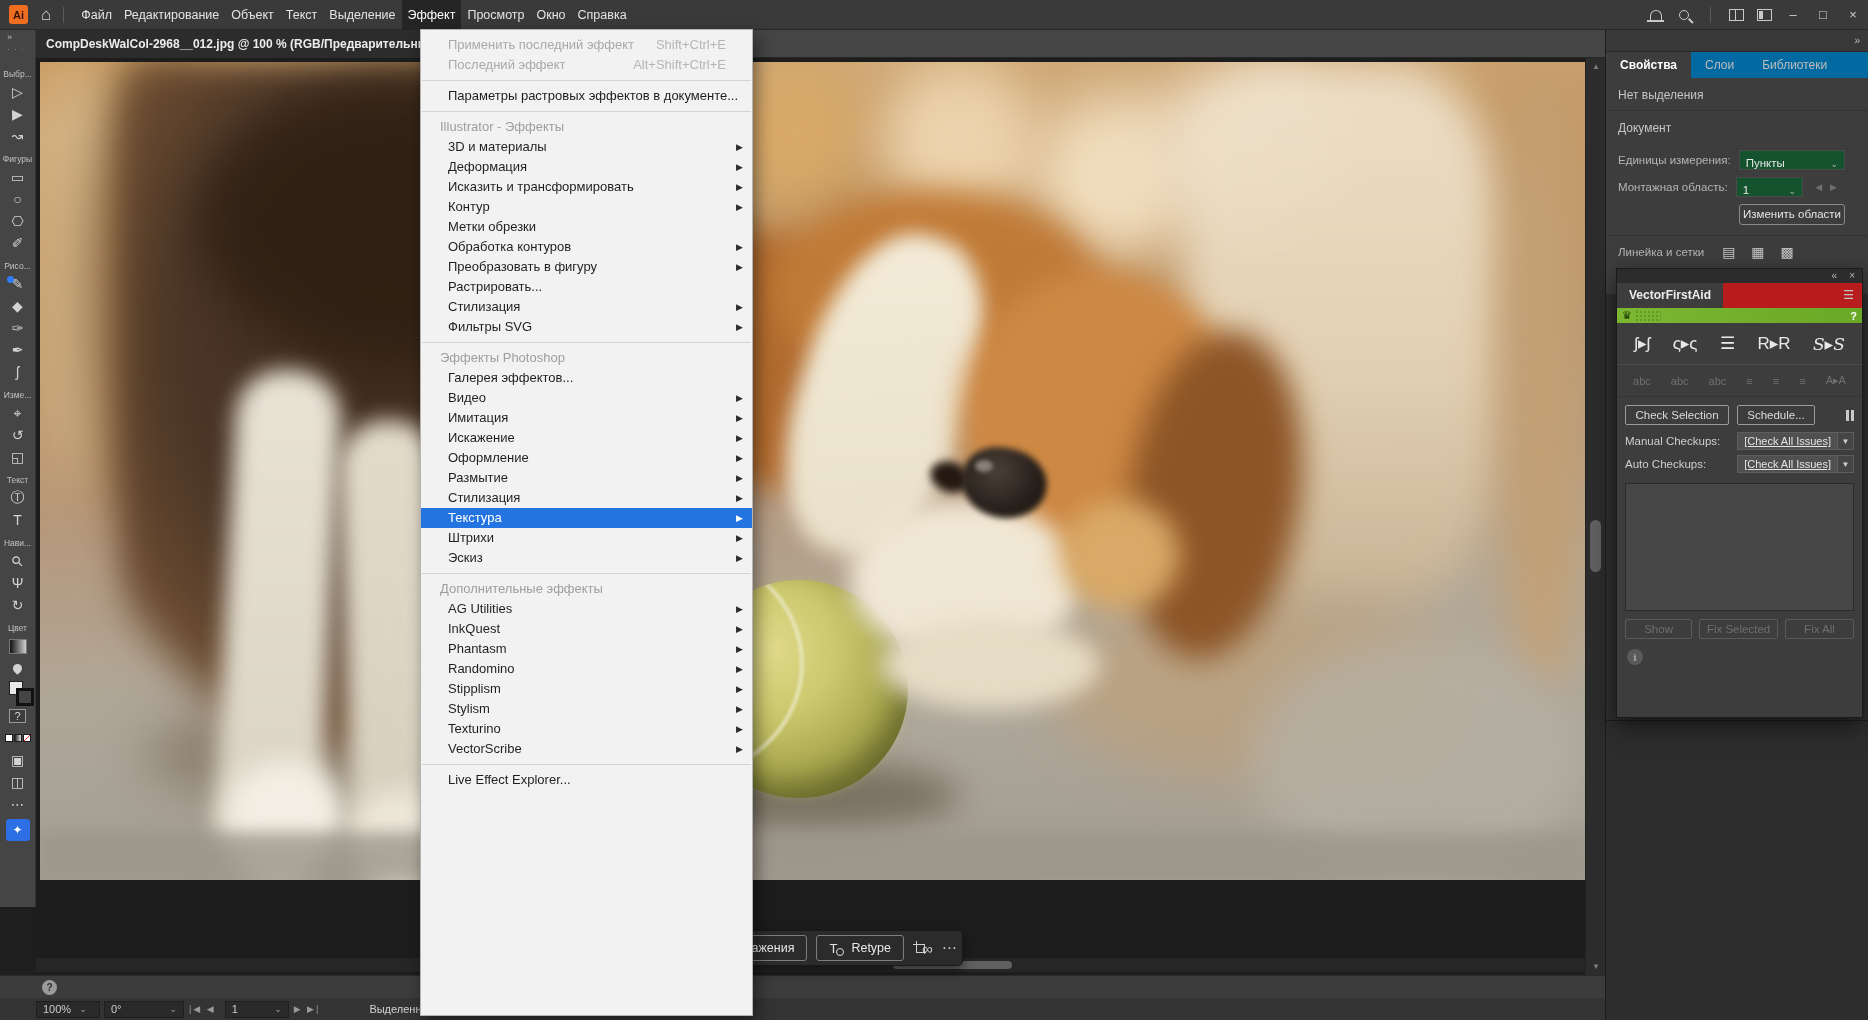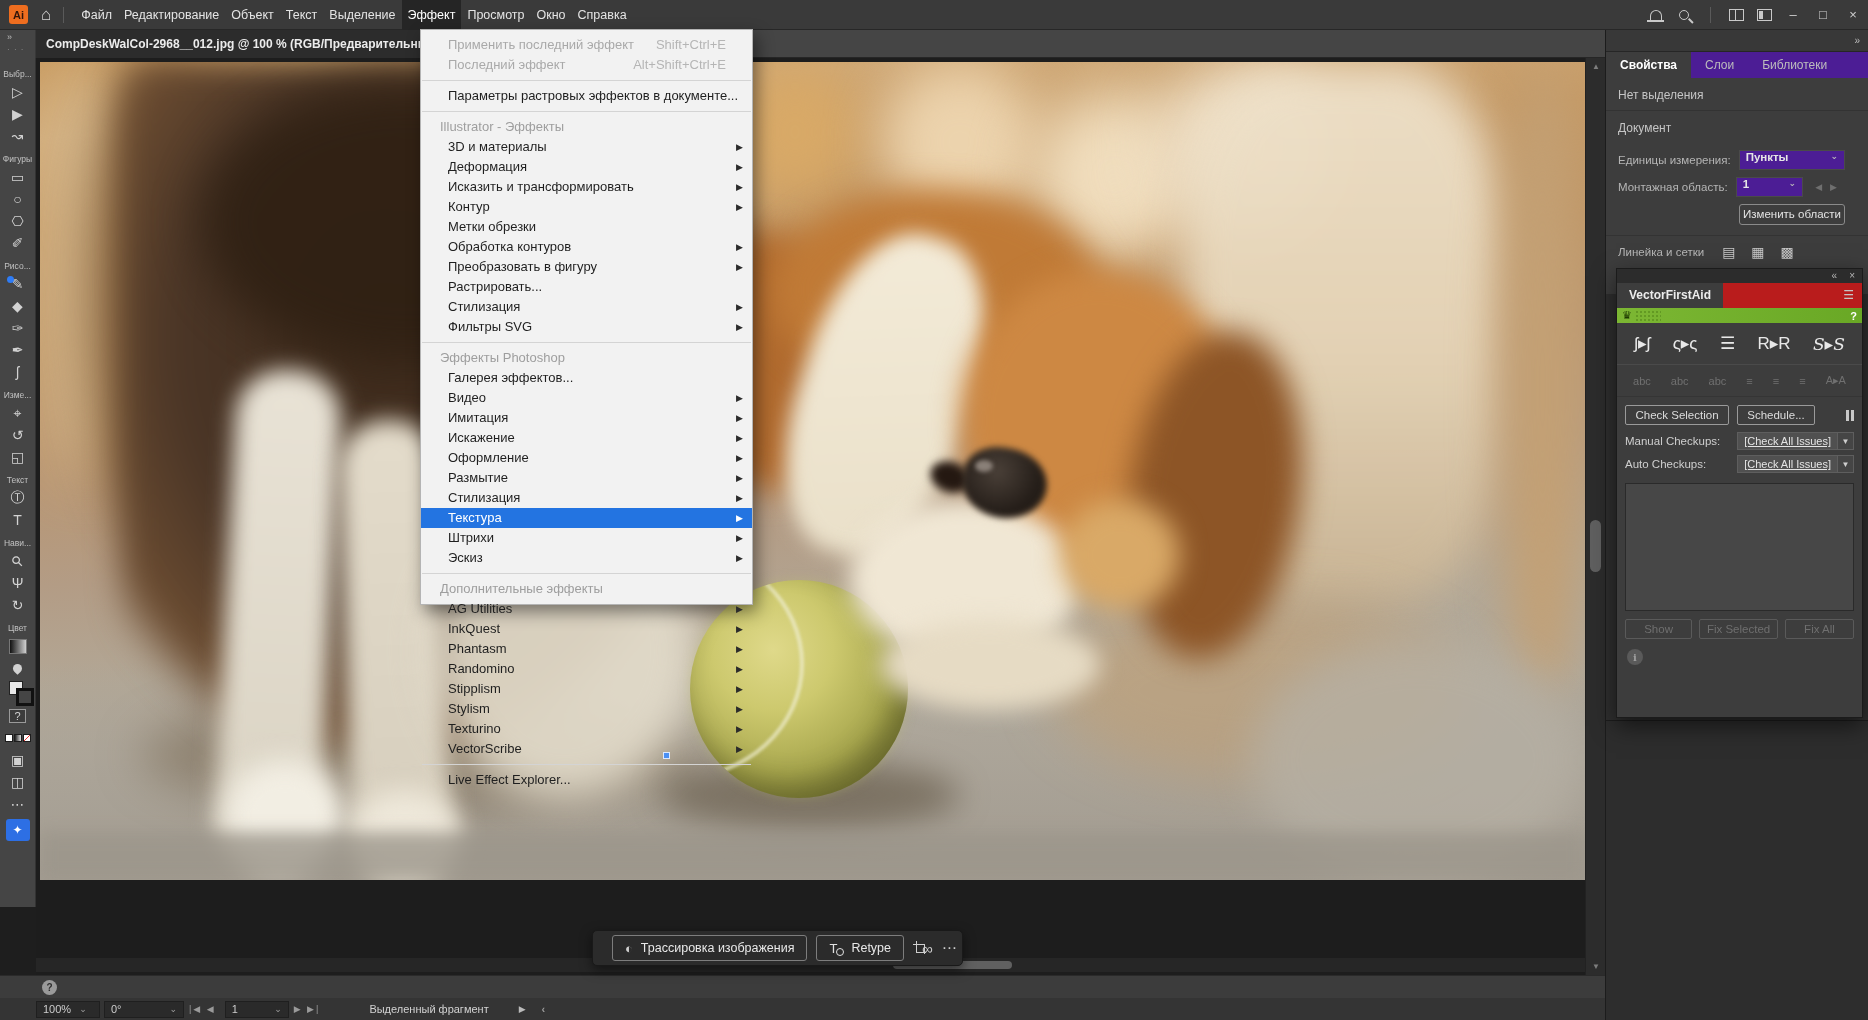--- a/index.html
+++ b/index.html
@@ -146,30 +146,30 @@
   .zb-box .chev { font-size:9px; color:#9f9f9f; }
   .zb-arrows { color:#9a9a9a; font-size:9px; margin:0 5px; letter-spacing:2px; white-space:nowrap; }
   .zb-status { margin-left:44px; color:#d2d2d2; }
   .zb-play { margin-left:30px; color:#bbb; font-size:9px; }
   .zb-chev-l { margin-left:16px; color:#9a9a9a; font-weight:bold; font-size:11px; }
 
   
   .dock { position:absolute; left:1605px; top:30px; width:263px; height:990px; background:#2f2f2f; border-left:1px solid #1c1c1c; }
   .dock-top { height:22px; background:#383838; border-bottom:1px solid #262626; color:#bdbdbd; font-size:10px;
               display:flex; justify-content:flex-end; align-items:center; padding-right:8px; }
-  .ptabs { height:26px; background:#4c1d95; display:flex; }
+  .ptabs { height:26px; background:#0369a1; display:flex; }
   .ptab { padding:0 14px; line-height:26px; font-size:12px; color:#bdbdbd; }
   .ptab.active { background:#3d3d3d; color:#ffffff; font-weight:bold; }
   .props { background:#3d3d3d; height:216px; padding:0 23px 0 12px; }
   .props .sect { font-size:12px; color:#c5c5c5; padding:10px 0 8px 0; }
   .props .hr { height:1px; background:#333; margin:0 -23px 0 -12px; }
   .prow { display:flex; align-items:center; margin:7px 0; }
   .prow label { flex:1; text-align:right; font-size:11.5px; color:#b5b5b5; margin-right:8px; white-space:nowrap; }
-  .psel { height:20px; background:#4c1d95; border:1px solid #4a4a4a; color:#e6e6e6; font-size:11.5px; font-weight:bold;
-          display:flex; align-items:flex-start; padding:0 6px; }
+  .psel { height:20px; background:#14532d; border:1px solid #4a4a4a; color:#e6e6e6; font-size:11.5px; font-weight:normal;
+          display:flex; align-items:flex-end; padding:0 6px; }
   .psel .chev { margin-left:auto; font-size:9px; color:#bbb; padding-left:8px; }
   .psel.units { width:118px; }
   .psel.ab { width:74px; }
   .pnav { color:#6f6f6f; font-size:9px; margin-left:12px; letter-spacing:8px; }
   .pbtn { margin:4px 0 10px auto; display:block; width:106px; height:21px; border:1px solid #8a8a8a; border-radius:3px;
           background:transparent; color:#e3e3e3; font-size:11.5px; text-align:center; line-height:19px; }
   .ruler-row { display:flex; align-items:center; padding-top:8px; }
   .ruler-row label { font-size:11.5px; color:#b5b5b5; margin-right:18px; }
   .ruler-row .ric { color:#c9c9c9; font-size:14px; margin-right:16px; }
 
@@ -207,21 +207,21 @@
                    display:flex; align-items:center; justify-content:center; }
   .vfa-list { margin:10px 8px 0 8px; height:128px; background:#474747; border:1px solid #2a2a2a; }
   .vfa-fixrow { display:flex; gap:7px; padding:8px 8px 0 8px; }
   .vfa-btn.disabled { border-color:#5a5a5a; color:#6f6f6f; }
   .vfa-btn.f1 { width:70px; } .vfa-btn.f2 { width:82px; } .vfa-btn.f3 { width:72px; }
   .info-circ { margin:10px 0 0 10px; width:16px; height:16px; border-radius:50%; background:#5a5a5a; color:#9f9f9f;
                font-size:10px; font-weight:bold; font-family:"DejaVu Serif",serif; display:flex; align-items:center; justify-content:center; }
   .dock-fill { position:absolute; left:0; top:690px; width:263px; height:300px; background:#2d2d2d; border-top:1px solid #1d1d1d; }
 
   
-  .menu-panel { position:absolute; left:420px; top:29px; width:333px; height:576px; background:#f2f2f2;
+  .menu-panel { position:absolute; left:420px; top:29px; width:333px; height:987px; background:#f2f2f2;
                 border:1px solid #b4b4b4; box-shadow:4px 7px 16px rgba(0,0,0,.45); z-index:60; padding:5px 0; }
   .mi { position:relative; height:20px; line-height:20px; padding-left:27px; font-size:13px; color:#1f1f1f; white-space:nowrap; }
   .mi .mi-shortcut { position:absolute; right:26px; color:#9b9b9b; }
   .mi .mi-arrow { display:none; position:absolute; right:9px; top:0; font-size:9px; color:#2b2b2b; }
   .mi.has-sub .mi-arrow { display:block; }
   .mi.t-header { color:#9e9e9e; padding-left:19px; }
   .mi.disabled { color:#a9a9a9; }
   .mi.disabled .mi-shortcut { color:#b5b5b5; }
   .mi.t-separator { height:11px; }
   .mi.t-separator::after { content:""; position:absolute; left:1px; right:1px; top:5px; border-top:1px solid #d4d4d4; }

